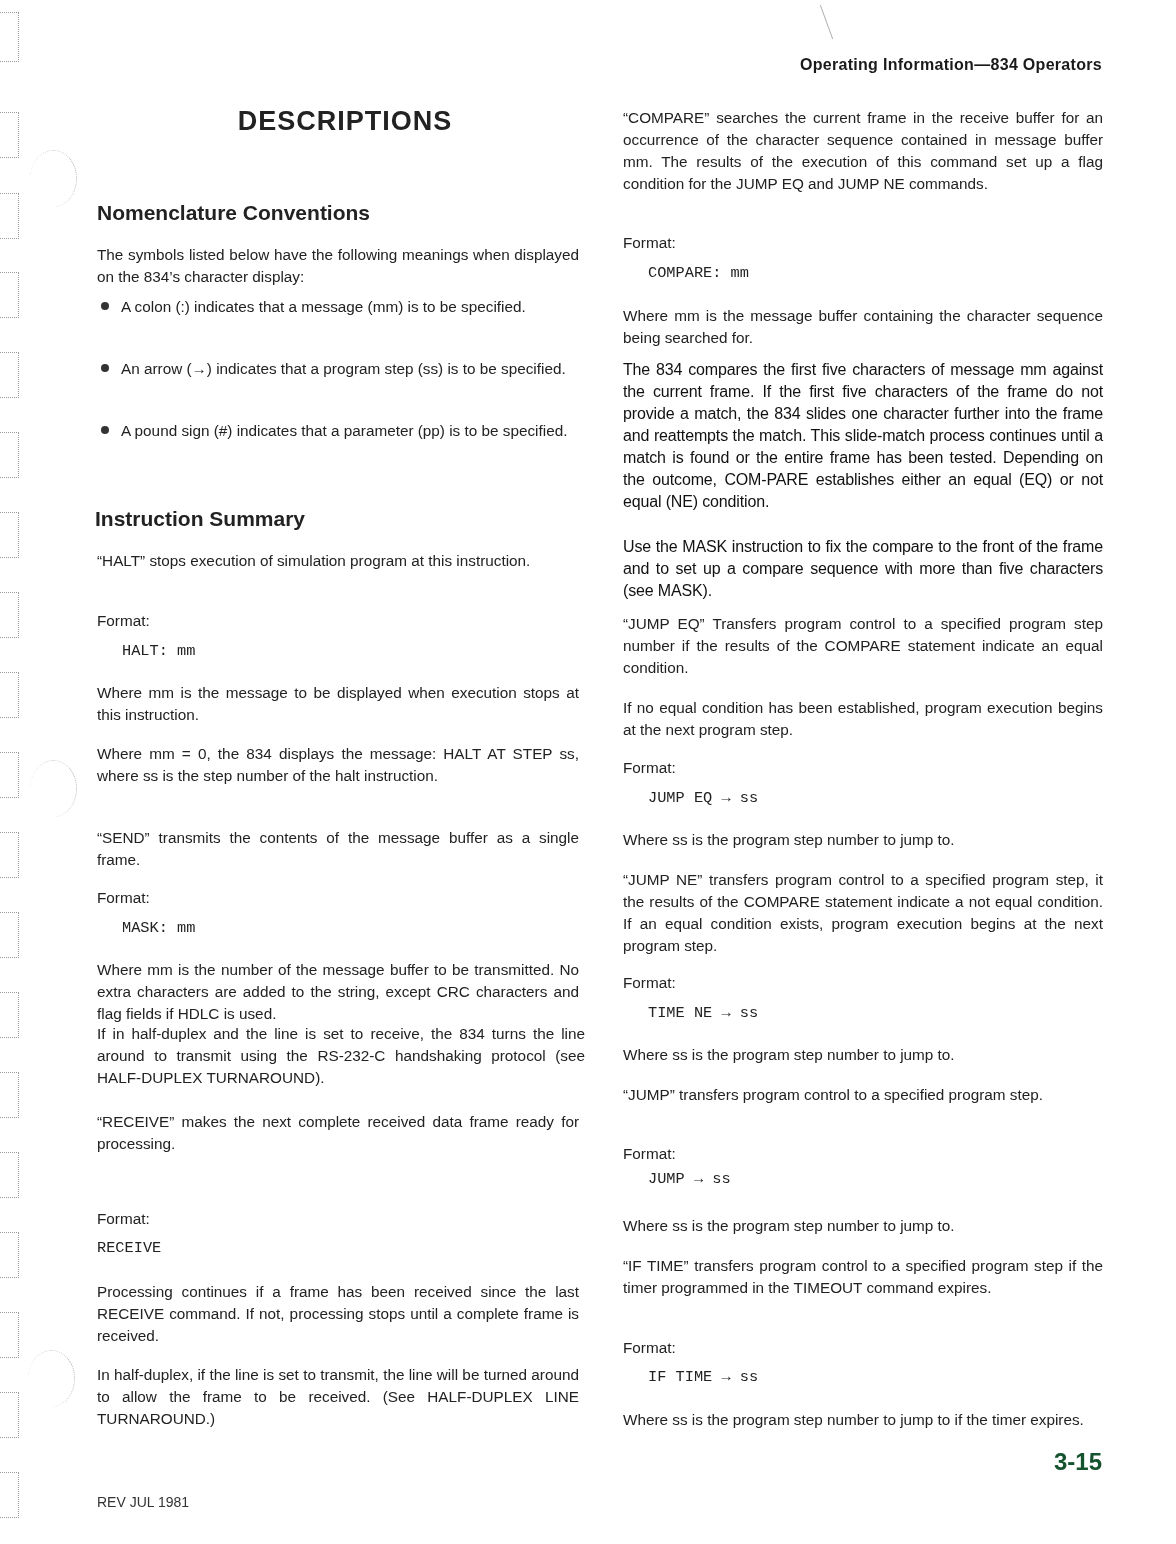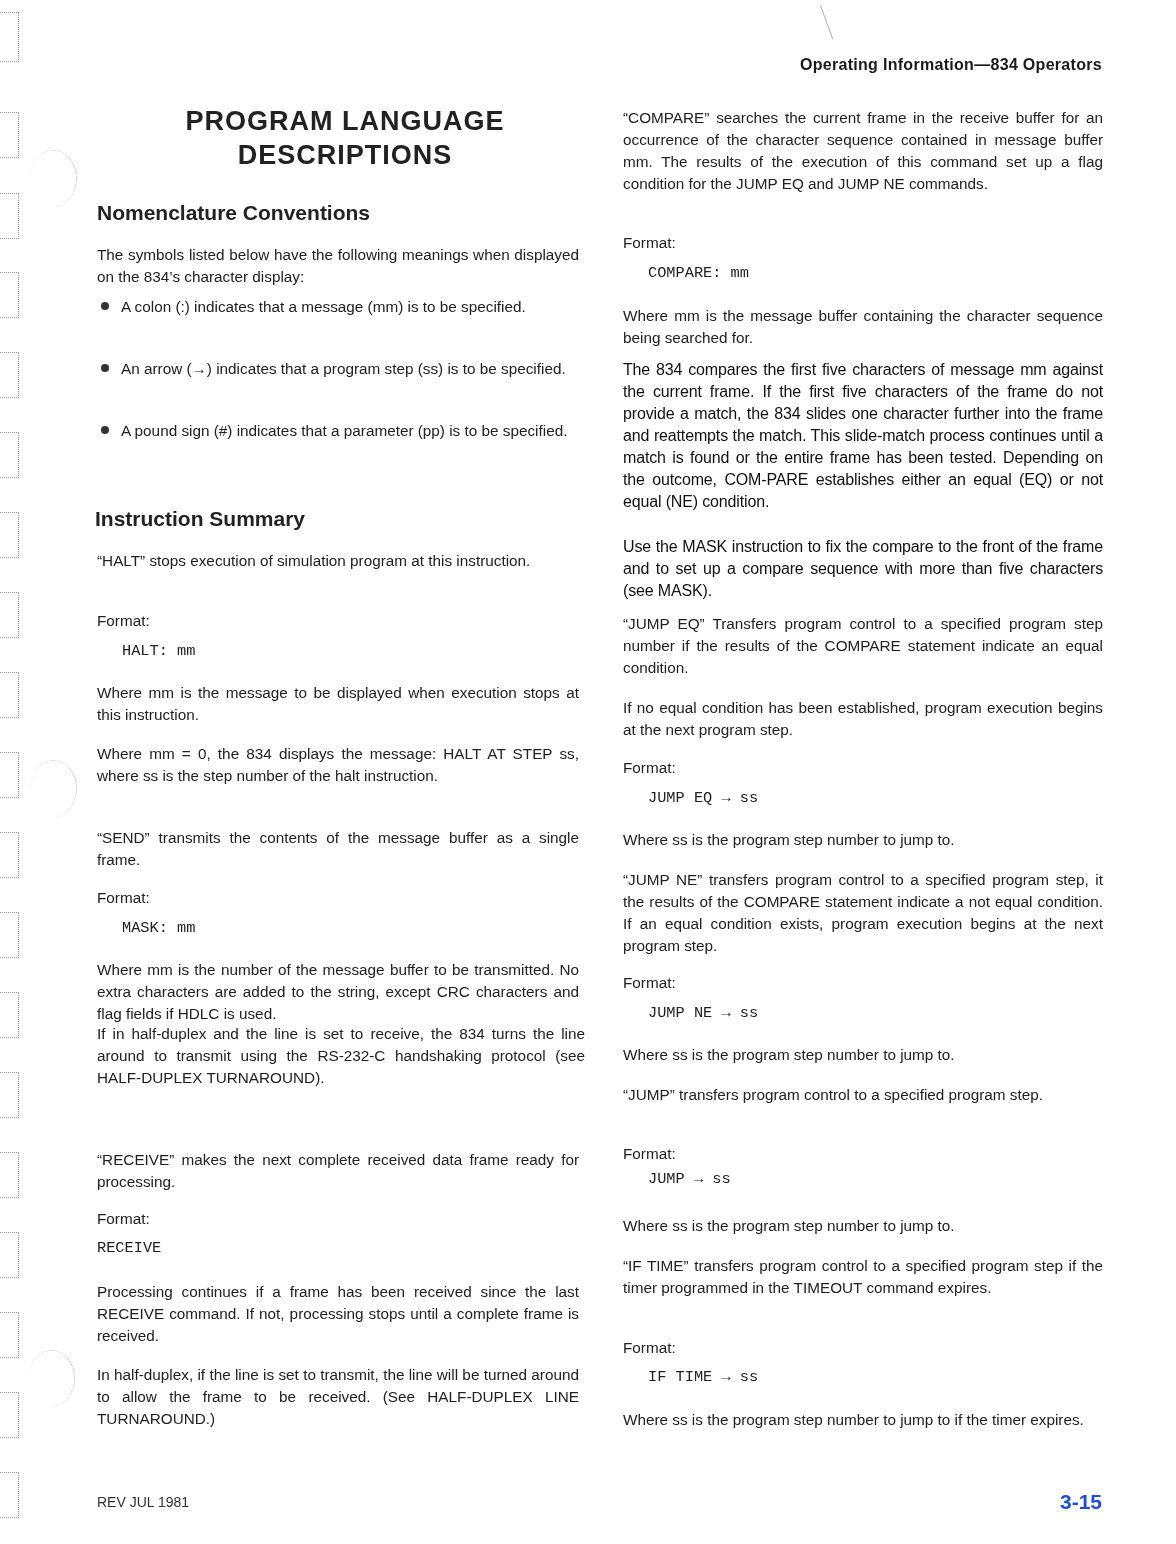--- a/index.html
+++ b/index.html
@@ -44,21 +44,21 @@
   .bullet-row { position: absolute; left: 0; width: 100%; }
   .bullet-dot {
     position: absolute; left: 4px; top: 6px; width: 8px; height: 8px; border-radius: 50%;
     background: #333;
   }
   .bullet-text {
     margin-left: 24px; font-size: 15.3px; line-height: 22px; text-align: justify; color: #222;
   }
 
   .footer-left { position: absolute; left: 97px; top: 1494px; font-size: 14px; color: #333; }
-  .footer-right { position: absolute; right: 74px; top: 1490px; font-size: 21px; font-weight: bold; color: #1d4ed8; }
+  .footer-right { position: absolute; right: 74px; top: 1448px; font-size: 24px; font-weight: bold; color: #14532d; }
 </style>
 </head>
 <body>
 
 <div class="binder-holes">
   <div class="hole" style="top:12px;height:48px"></div>
   <div class="hole" style="top:112px"></div>
   <div class="hole" style="top:193px"></div>
   <div class="hole" style="top:272px"></div>
   <div class="hole" style="top:352px"></div>
@@ -78,21 +78,20 @@
   <div class="hole" style="top:1472px"></div>
 </div>
 <div class="smudge" style="left:30px;top:150px"></div>
 <div class="smudge" style="left:30px;top:760px"></div>
 <div class="smudge" style="left:28px;top:1350px"></div>
 <div class="scratch"></div>
 
 <div class="running-head">Operating Information—834 Operators</div>
 
 <div class="page-title">
-  <div>PROGRAM LANGUAGE</div>
   <div>DESCRIPTIONS</div>
 </div>
 
 <div class="col col-left">
   <div class="h2" style="top:201px">Nomenclature Conventions</div>
   <div class="p" style="top:244px">The symbols listed below have the following meanings when displayed on the 834’s character display:</div>
 
   <div class="bullet-row" style="top:296px">
     <span class="bullet-dot"></span>
     <div class="bullet-text">A colon (:) indicates that a message (mm) is to be specified.</div>
@@ -113,21 +112,21 @@
   <div class="fmt-code" style="top:642px">HALT:  mm</div>
   <div class="p" style="top:682px">Where mm is the message to be displayed when execution stops at this instruction.</div>
   <div class="p" style="top:743px">Where mm = 0, the 834 displays the message:  HALT AT STEP ss, where ss is the step number of the halt instruction.</div>
 
   <div class="p" style="top:827px">“SEND” transmits the contents of the message buffer as a single frame.</div>
   <div class="fmt-label" style="top:889px">Format:</div>
   <div class="fmt-code" style="top:919px">MASK:  mm</div>
   <div class="p" style="top:959px">Where mm is the number of the message buffer to be transmitted. No extra characters are added to the string, except CRC characters and flag fields if HDLC is used.</div>
   <div class="p" style="top:1023px;width:488px">If in half-duplex and the line is set to receive, the 834 turns the line around to transmit using the RS-232-C handshaking protocol (see HALF-DUPLEX TURNAROUND).</div>
 
-  <div class="p" style="top:1149px">“RECEIVE” makes the next complete received data frame ready for processing.</div>
+  <div class="p" style="top:1111px">“RECEIVE” makes the next complete received data frame ready for processing.</div>
   <div class="fmt-label" style="top:1210px">Format:</div>
   <div class="fmt-code flush" style="top:1239px">RECEIVE</div>
   <div class="p" style="top:1281px">Processing continues if a frame has been received since the last RECEIVE command. If not, processing stops until a complete frame is received.</div>
   <div class="p" style="top:1364px">In half-duplex, if the line is set to transmit, the line will be turned around to allow the frame to be received. (See HALF-DUPLEX LINE TURNAROUND.)</div>
 </div>
 
 <div class="col col-right">
   <div class="p" style="top:107px">“COMPARE” searches the current frame in the receive buffer for an occurrence of the character sequence contained in message buffer mm. The results of the execution of this command set up a flag condition for the JUMP EQ and JUMP NE commands.</div>
   <div class="fmt-label" style="top:234px">Format:</div>
   <div class="fmt-code" style="top:264px">COMPARE:  mm</div>
@@ -136,21 +135,21 @@
   <div class="p dense" style="top:536px">Use the MASK instruction to fix the compare to the front of the frame and to set up a compare sequence with more than five characters (see MASK).</div>
 
   <div class="p" style="top:613px">“JUMP EQ” Transfers program control to a specified program step number if the results of the COMPARE statement indicate an equal condition.</div>
   <div class="p" style="top:697px">If no equal condition has been established, program execution begins at the next program step.</div>
   <div class="fmt-label" style="top:759px">Format:</div>
   <div class="fmt-code" style="top:789px">JUMP EQ → ss</div>
   <div class="p" style="top:829px">Where ss is the program step number to jump to.</div>
 
   <div class="p" style="top:869px">“JUMP NE” transfers program control to a specified program step, it the results of the COMPARE statement indicate a not equal condition. If an equal condition exists, program execution begins at the next program step.</div>
   <div class="fmt-label" style="top:974px">Format:</div>
-  <div class="fmt-code" style="top:1004px">JUMP NE → ss</div>
+  <div class="fmt-code" style="top:1004px">TIME NE → ss</div>
   <div class="p" style="top:1044px">Where ss is the program step number to jump to.</div>
 
   <div class="p" style="top:1084px">“JUMP” transfers program control to a specified program step.</div>
   <div class="fmt-label" style="top:1145px">Format:</div>
   <div class="fmt-code" style="top:1170px">JUMP → ss</div>
   <div class="p" style="top:1215px">Where ss is the program step number to jump to.</div>
 
   <div class="p" style="top:1255px">“IF TIME” transfers program control to a specified program step if the timer programmed in the TIMEOUT command expires.</div>
   <div class="fmt-label" style="top:1339px">Format:</div>
   <div class="fmt-code" style="top:1368px">IF TIME → ss</div>

